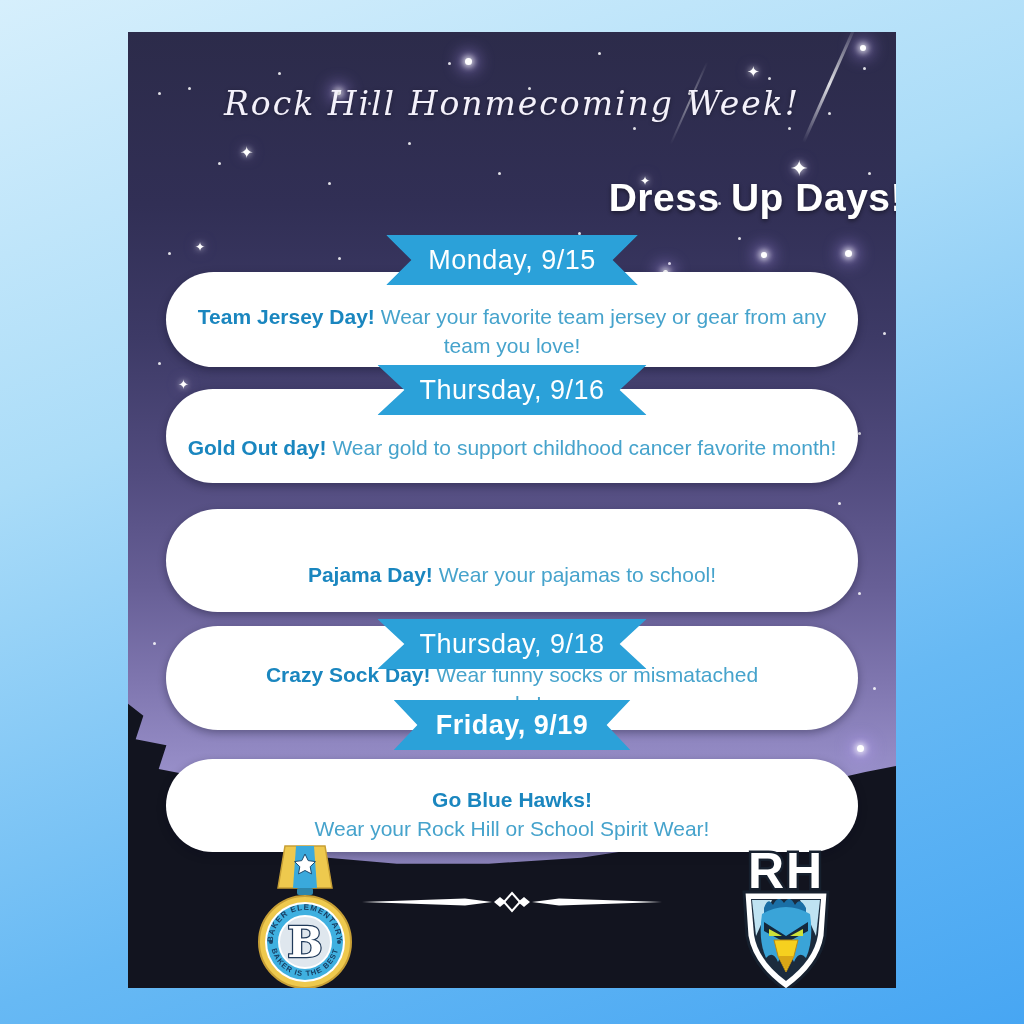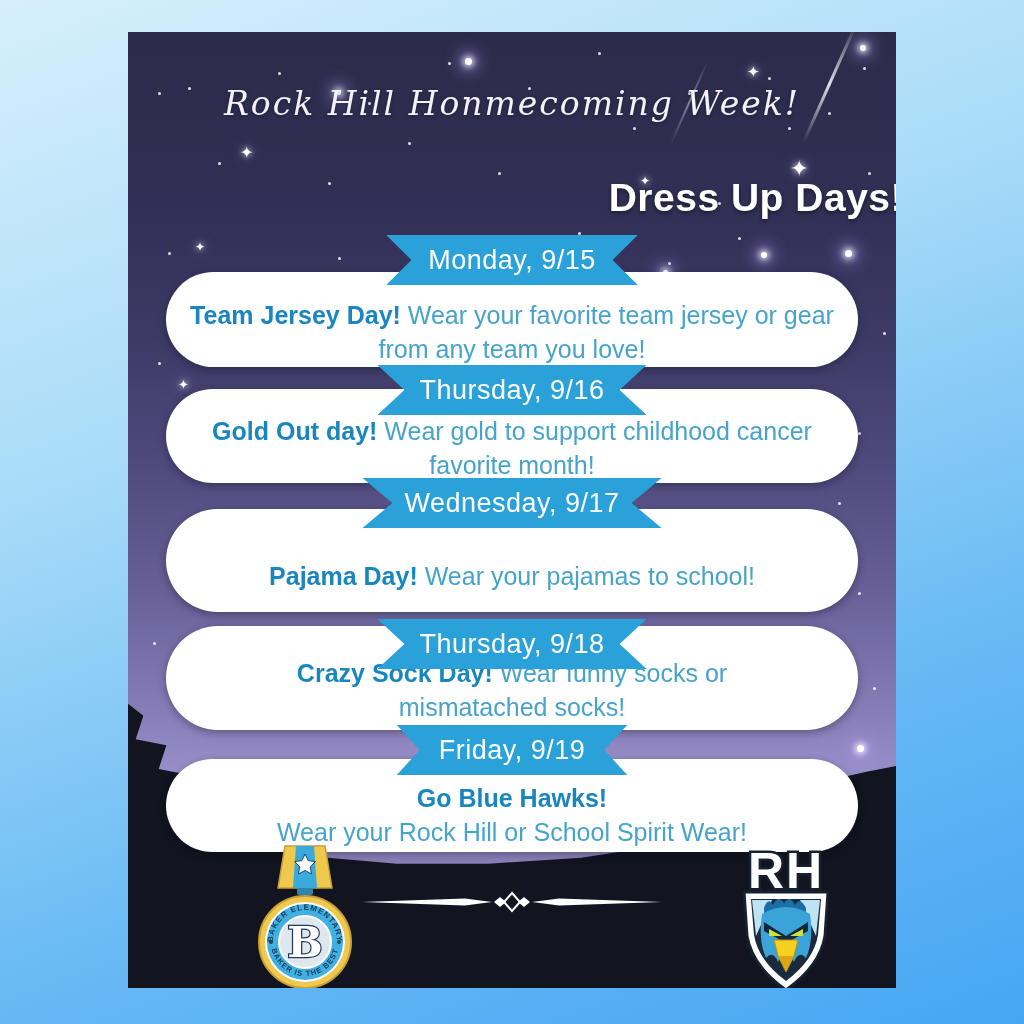--- a/index.html
+++ b/index.html
@@ -35,30 +35,30 @@
     position:absolute;left:0;top:136px;width:100%;margin:8px;text-align:right;
     font-size:39px;font-weight:bold;color:#ffffff;letter-spacing:.5px;
     text-shadow:0 2px 4px rgba(0,0,0,.45);
   }
   .ribbon{
     position:absolute;left:50%;transform:translateX(-50%);z-index:3;
     height:50px;line-height:50px;padding:0 42px;background:#2ba1d9;color:#ffffff;
     font-size:27px;letter-spacing:.5px;white-space:nowrap;
     clip-path:polygon(0% 0%,100% 0%,90% 50%,100% 100%,0% 100%,10% 50%);
   }
-  .r0{top:203px;} .r1{top:333px;} .r2{top:446px;} .r3{top:587px;} .r4{top:693px;}
+  .r0{top:203px;} .r1{top:333px;} .r2{top:446px;} .r3{top:587px;} .r4{top:668px;font-weight:bold;}
   .pill{
     position:absolute;left:50%;transform:translateX(-50%);z-index:2;width:692px;
     background:#ffffff;border-radius:52px;box-shadow:0 3px 8px rgba(10,10,30,.35);
     display:flex;align-items:center;justify-content:center;
   }
   .p0{top:240px;height:95px;} .p1{top:357px;height:94px;} .p2{top:477px;height:103px;}
   .p3{top:594px;height:104px;} .p4{top:727px;height:93px;}
   .pill-text{
-    margin:0;padding-top:24px;text-align:center;font-size:25px;line-height:1.36;
+    margin:0;padding-top:24px;text-align:center;font-size:21px;line-height:1.36;
     color:#46a3cc;
   }
   .pill-text b{color:#1a86bf;}
   .t0{max-width:660px;} .t1{max-width:672px;} .t2{max-width:640px;padding-top:30px;}
   .t3{max-width:500px;} .t4{max-width:660px;padding-top:18px;}
   .stacked b{display:block;}
   .badge{position:absolute;z-index:4;}
   .badge.medal{left:112px;top:812px;}
   .badge.hawk{left:578px;top:812px;}
   .divider{position:absolute;left:232px;top:856px;z-index:4;}
@@ -134,21 +134,20 @@
   <div class="ribbon r0"><span>Monday, 9/15</span></div>
   <div class="pill p0">
     <p class="pill-text t0"><b>Team Jersey Day!</b> <span>Wear your favorite team jersey or gear from any team you love!</span></p>
   </div>
 
   <div class="ribbon r1"><span>Thursday, 9/16</span></div>
   <div class="pill p1">
     <p class="pill-text t1"><b>Gold Out day!</b> <span>Wear gold to support childhood cancer favorite month!</span></p>
   </div>
 
-  <div class="ribbon r2"><span>Wednesday, 9/17</span></div>
   <div class="pill p2">
     <p class="pill-text t2"><b>Pajama Day!</b> <span>Wear your pajamas to school!</span></p>
   </div>
 
   <div class="ribbon r3"><span>Thursday, 9/18</span></div>
   <div class="pill p3">
     <p class="pill-text t3"><b>Crazy Sock Day!</b> <span>Wear funny socks or mismatached socks!</span></p>
   </div>
 
   <div class="ribbon r4"><span>Friday, 9/19</span></div>

